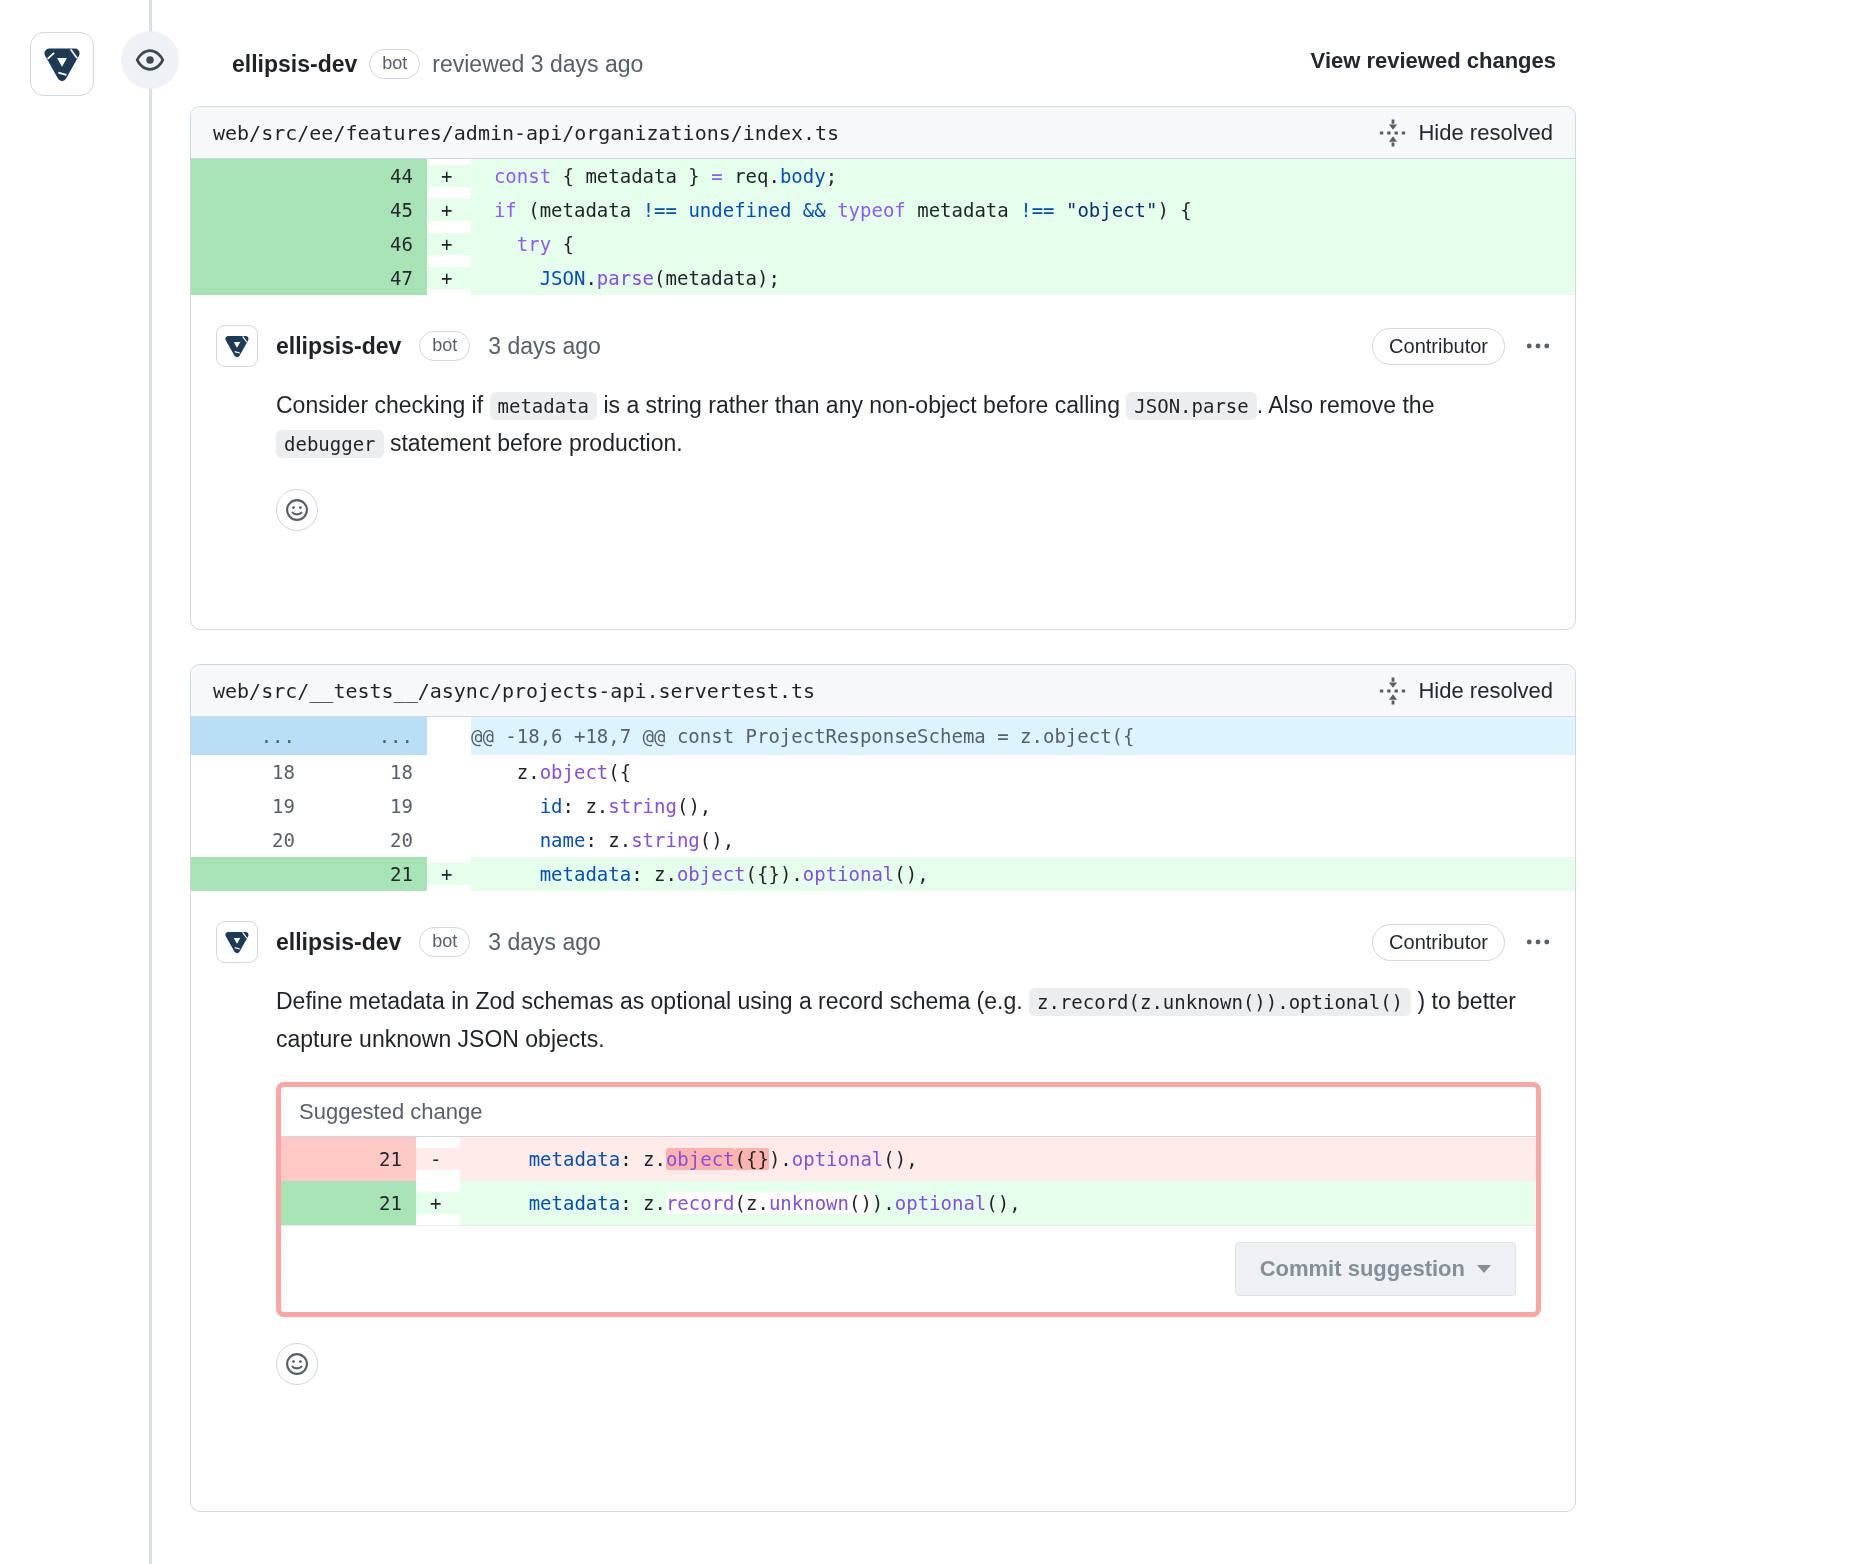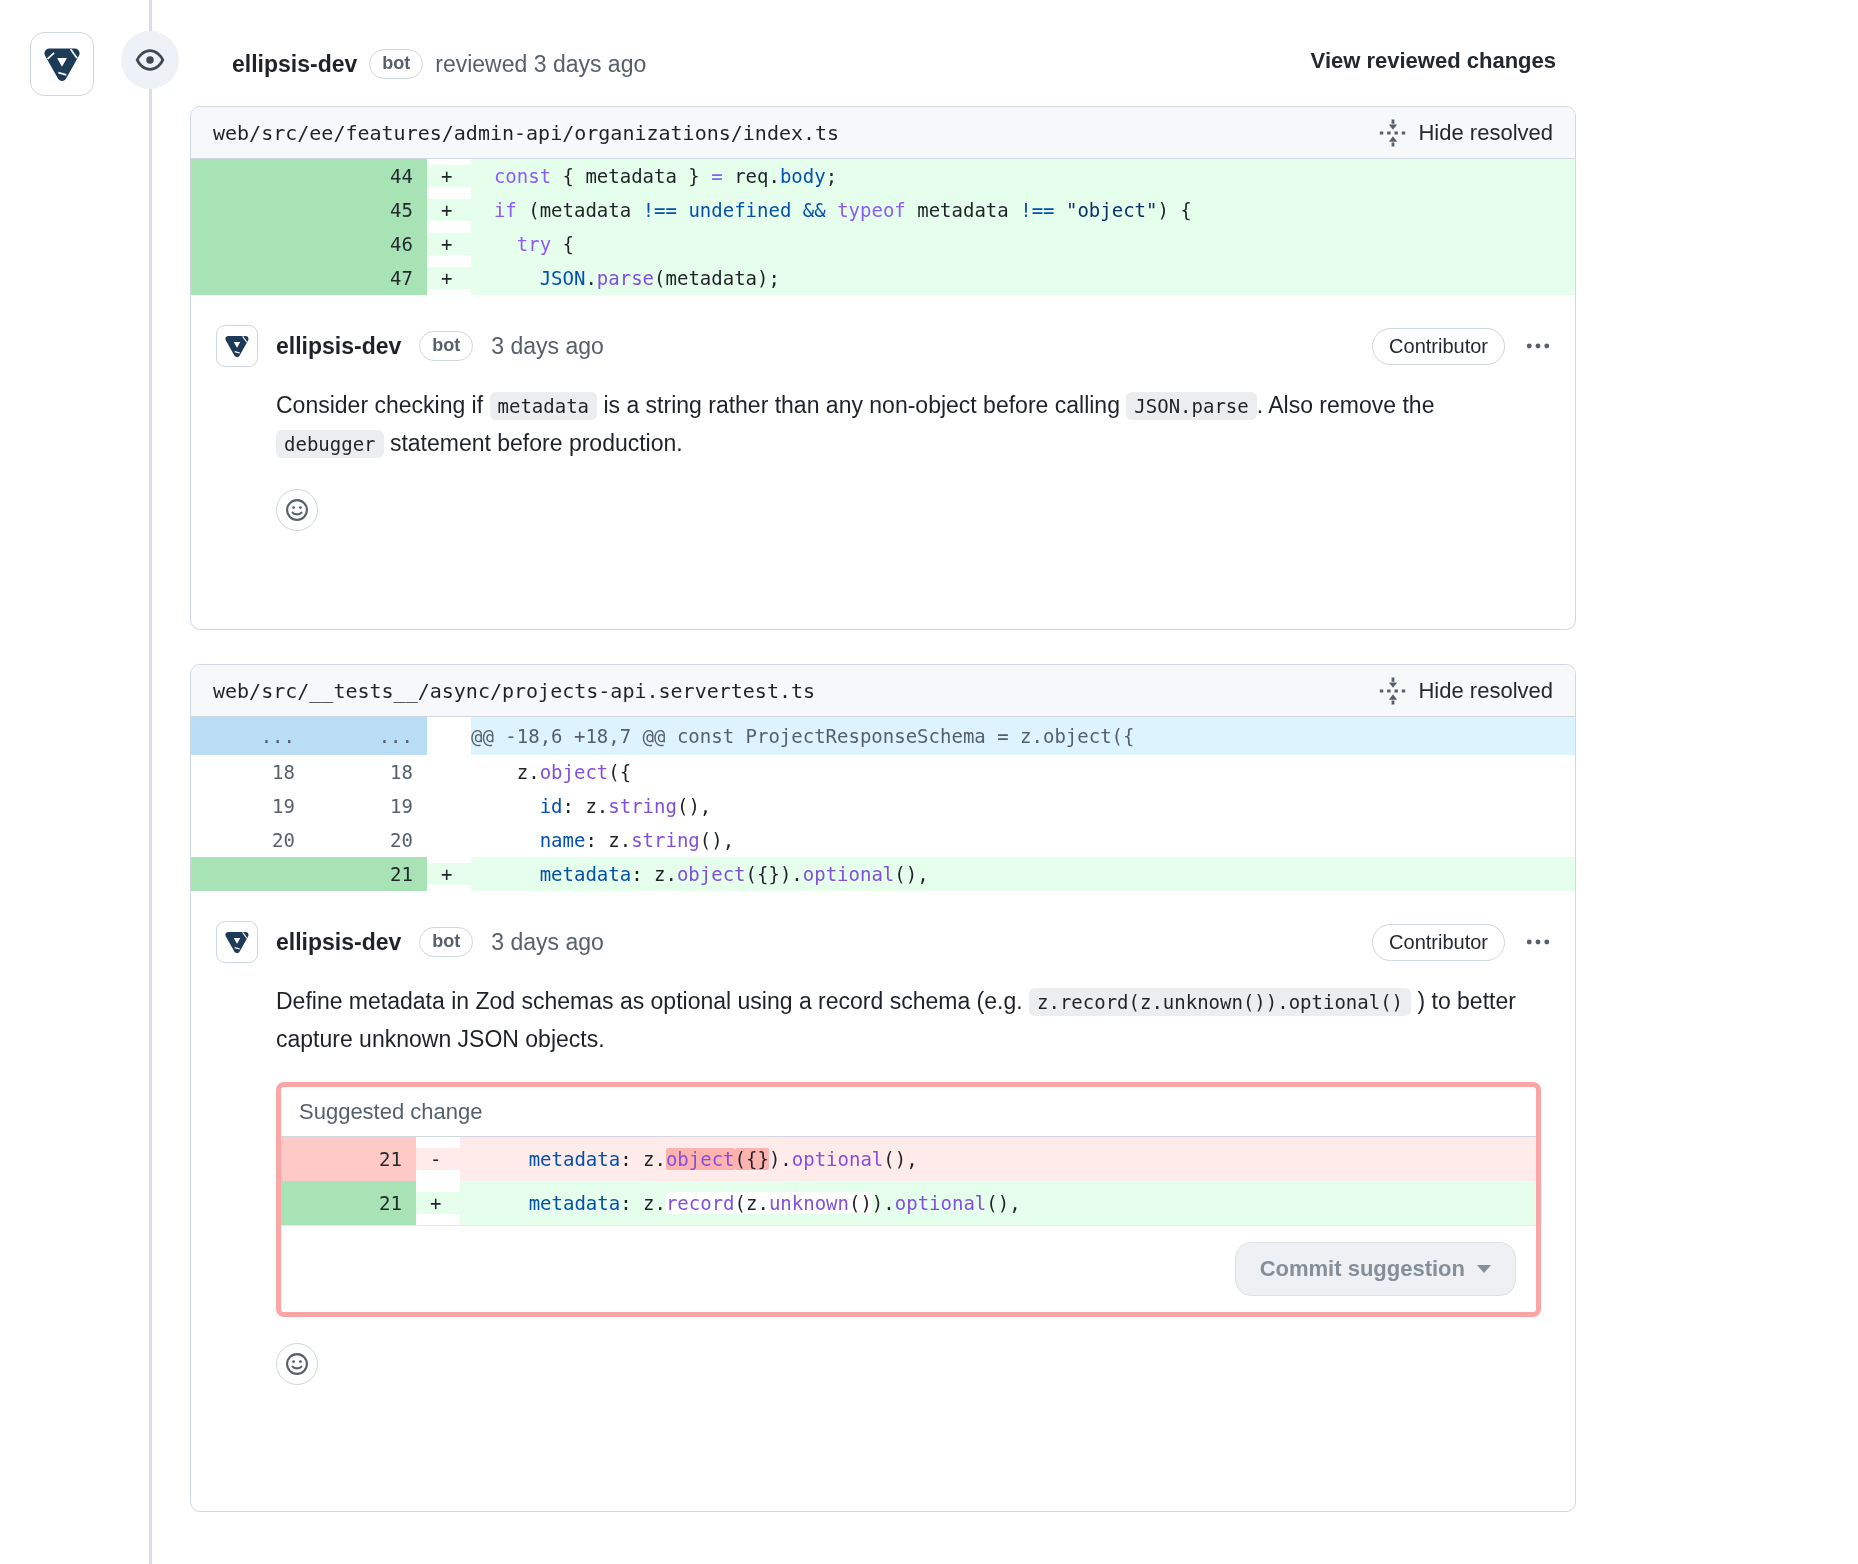--- a/index.html
+++ b/index.html
@@ -8,21 +8,21 @@
          font-family:"Liberation Sans", sans-serif; color:#1f2328; }
   .timeline{ position:absolute; left:149px; top:0; bottom:0; width:3px; background:#d8dee4; }
 
   
   .big-avatar{ position:absolute; left:30px; top:32px; width:64px; height:64px; background:#fff;
                border:1px solid #d0d7de; border-radius:14px; display:flex; align-items:center; justify-content:center; z-index:2;}
   .eye-badge{ position:absolute; left:121px; top:31px; width:58px; height:58px; border-radius:50%;
               background:#eef2f6; display:flex; align-items:center; justify-content:center; z-index:2;}
   .head-row{ position:absolute; left:232px; top:44px; height:40px; display:flex; align-items:center; gap:12px; z-index:2;}
   .author{ font-weight:bold; font-size:23px; color:#1f2328; }
-  .bot-pill{ font-size:18px; color:#57606a; border:1px solid #d0d7de; border-radius:999px; padding:3px 12px; line-height:1.2; background:#fff;font-weight:bold;}
+  .bot-pill{ font-size:18px; color:#57606a; border:1px solid #d0d7de; border-radius:999px; padding:3px 12px; line-height:1.2; background:#fff;}
   .muted{ color:#57606a; font-size:23px; }
   .view-link{ position:absolute; right:32px; top:48px; font-size:22px; font-weight:600; color:#24292f; cursor:pointer; z-index:2;}
 
   
   .cards{ position:absolute; left:190px; top:106px; right:12px; z-index:1; }
   .card{ background:#fff; border:1px solid #d0d7de; border-radius:10px; overflow:hidden; }
   .card + .card{ margin-top:34px; }
   .file-header{ height:52px; background:#f6f8fa; border-bottom:1px solid #d0d7de; display:flex; align-items:center; padding:0 22px; }
   .file-path{ font-family:"DejaVu Sans Mono", monospace; font-size:20px; color:#1f2328; cursor:pointer;}
   .hide-resolved{ margin-left:auto; display:flex; align-items:center; gap:10px; background:none; border:none;
@@ -62,21 +62,21 @@
   .inline-code{ font-family:"DejaVu Sans Mono", monospace; font-size:19px; background:rgba(175,184,193,0.25);
                 border-radius:6px; padding:3px 8px; white-space:nowrap; }
   .react-btn{ margin:26px 0 0 60px; width:42px; height:42px; border-radius:50%; border:1px solid #d0d7de; background:#fff;
               display:flex; align-items:center; justify-content:center; cursor:pointer; }
 
   
   .suggestion{ margin:24px 10px 0 60px; border:5px solid #fca5a5; border-radius:8px; overflow:hidden; background:#fff;}
   .sugg-head{ height:50px; display:flex; align-items:center; padding:0 18px; font-size:22px; color:#57606a; border-bottom:1px solid #d0d7de; }
   .sugg-foot{ border-top:1px solid #e7ebef; padding:16px 20px; display:flex; justify-content:flex-end; }
   .commit-btn{ display:flex; align-items:center; gap:12px; background:#eef0f3; color:#848f99; border:1px solid #dde2e7;
-               border-radius:16px; padding:13px 24px; font-size:22px; font-weight:600; font-family:"Liberation Sans", sans-serif; cursor:pointer;}
+               border-radius:4px; padding:13px 24px; font-size:22px; font-weight:600; font-family:"Liberation Sans", sans-serif; cursor:pointer;}
   .caret{ width:0; height:0; border-left:7px solid transparent; border-right:7px solid transparent; border-top:8px solid currentColor; }
 </style>
 </head>
 <body>
 
 <div class="page">
   <div class="timeline"></div>
 
   <div class="big-avatar">
     <svg viewBox="0 0 64 64" width="46" height="46">

